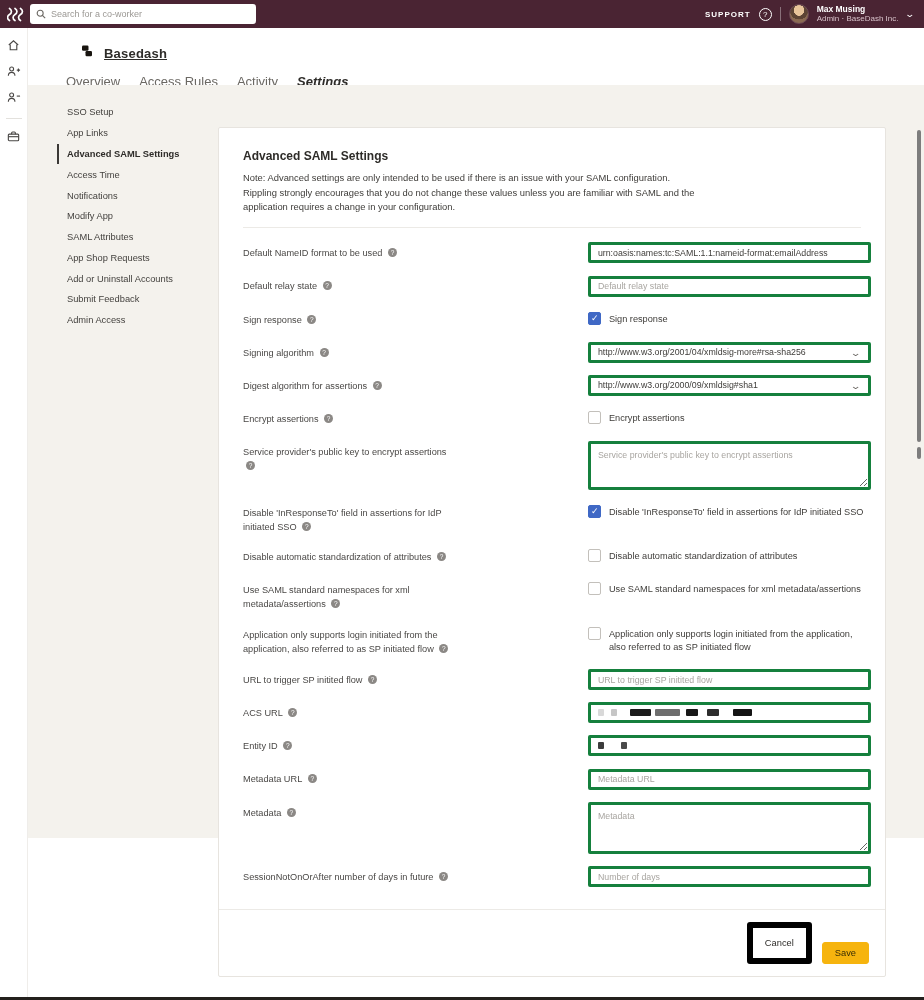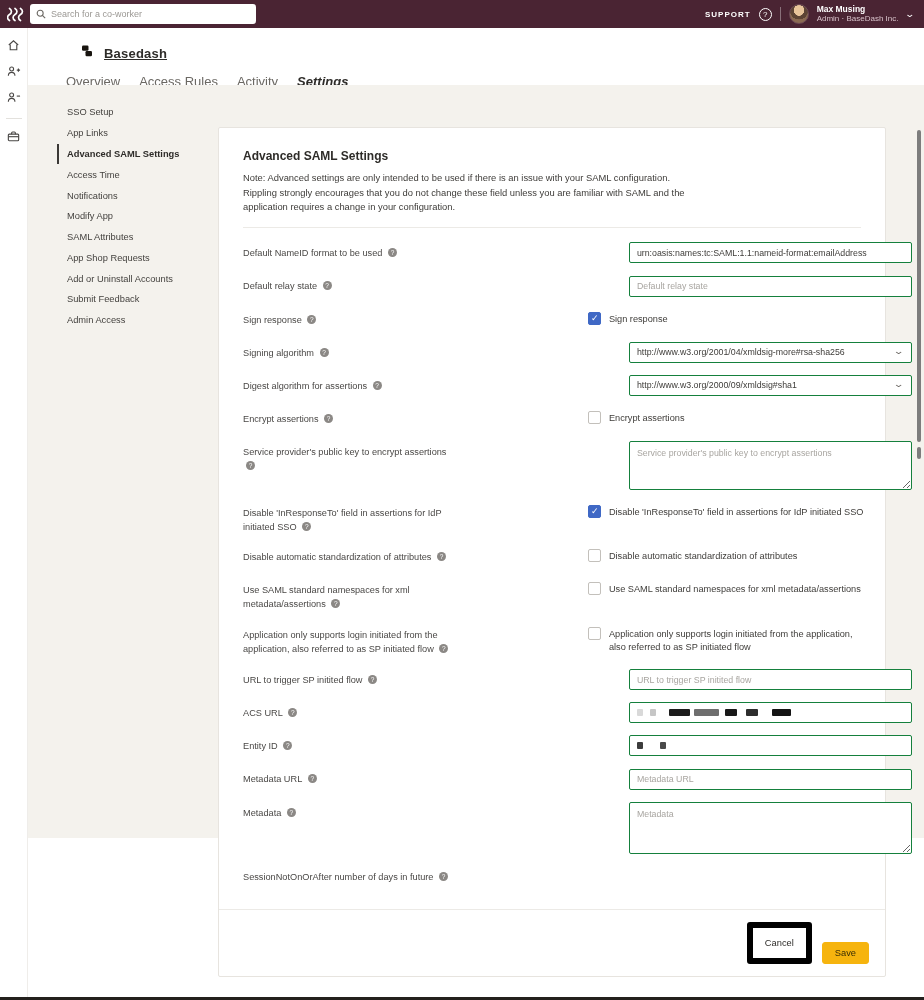--- a/index.html
+++ b/index.html
@@ -51,22 +51,22 @@
   .card-title { font-size:12px; font-weight:bold; color:#2e2c29; }
   .card-note { font-size:9.4px; color:#3e3c39; line-height:1.55; margin-top:8px; max-width:452px; }
   .card-divider { height:1px; background:#eceae6; margin:12px 0 0 0; }
   .form { padding:14px 14px 4px 24px; }
   .row { display:flex; align-items:flex-start; margin-bottom:12px; min-height:21px; }
   .row-label { width:346px; padding-top:5px; font-size:9.2px; color:#4a4846; line-height:1.5; }
   .row-label .lbl-text { max-width:212px; display:inline-block; }
   .help-dot { display:inline-block; width:9px; height:9px; background:#8b8885; border-radius:50%;
     color:#fff; font-size:6.5px; text-align:center; line-height:9px; vertical-align:1px; margin-left:3px; }
   .row-control { width:284px; }
-  .text-input, .select-input, .area-input, .redacted-input { width:100%; border:1px solid #15803d;
-    border-radius:2px; background:#fff; font-size:8.8px; color:#3e3c39; font-family:inherit;margin-left:41px; }
+  .text-input, .select-input, .area-input, .redacted-input { width:100%; border:3px solid #15803d;
+    border-radius:2px; background:#fff; font-size:8.8px; color:#3e3c39; font-family:inherit; }
   .text-input { height:21px; padding:0 7px; outline:none; }
   .text-input::placeholder, .area-input::placeholder { color:#a8a5a0; }
   .select-input { height:21px; display:flex; align-items:center; padding:0 7px; cursor:pointer; position:relative; }
   .select-input .sel-chev { position:absolute; right:8px; color:#6b6863; font-size:9px; transform:scaleX(1.5); top:3px; }
   .area-input { padding:6px 7px; resize:both; outline:none; display:block; }
   .check-row { display:flex; align-items:flex-start; gap:8px; padding-top:3px; }
   .checkbox { width:13px; height:13px; border-radius:2px; border:1px solid #c3c0bb; background:#fff;
     flex:none; cursor:pointer; position:relative; }
   .checkbox.checked { background:var(--check-blue); border-color:var(--check-blue); }
   .checkbox.checked::after { content:"✓"; position:absolute; color:#fff; font-size:9px; left:2px; top:0.5px; }
@@ -169,21 +169,21 @@
       <div class="side-item">SAML Attributes</div>
       <div class="side-item">App Shop Requests</div>
       <div class="side-item">Add or Uninstall Accounts</div>
       <div class="side-item">Submit Feedback</div>
       <div class="side-item">Admin Access</div>
     </div>
 
   <div class="card">
     <div class="card-head">
       <div class="card-title">Advanced SAML Settings</div>
-      <div class="card-note">Note: Advanced settings are only intended to be used if there is an issue with your SAML configuration. Rippling strongly encourages that you do not change these field unless you are familiar with SAML and the application requires a change in your configuration.</div>
+      <div class="card-note">Note: Advanced settings are only intended to be used if there is an issue with your SAML configuration. Rippling strongly encourages that you do not change these values unless you are familiar with SAML and the application requires a change in your configuration.</div>
       <div class="card-divider"></div>
     </div>
     <div class="form" id="form">
         <div class="row">
           <div class="row-label"><span class="lbl-text">Default NameID format to be used&nbsp;<span class="help-dot">?</span></span></div>
           <div class="row-control"><input type="text" class="text-input" value="urn:oasis:names:tc:SAML:1.1:nameid-format:emailAddress" style=""></div>
         </div>
         <div class="row">
           <div class="row-label"><span class="lbl-text">Default relay state&nbsp;<span class="help-dot">?</span></span></div>
           <div class="row-control"><input type="text" class="text-input" placeholder="Default relay state" style=""></div>
@@ -298,20 +298,21 @@
           <div class="row-control"><input type="text" class="text-input" placeholder="Metadata URL" style=""></div>
         </div>
         <div class="row">
           <div class="row-label"><span class="lbl-text">Metadata&nbsp;<span class="help-dot">?</span></span></div>
           <div class="row-control">
             <textarea class="area-input" placeholder="Metadata" style="height: 52px;"></textarea>
           </div>
         </div>
         <div class="row">
           <div class="row-label"><span class="lbl-text">SessionNotOnOrAfter number of days in future&nbsp;<span class="help-dot">?</span></span></div>
+          <div class="row-control"><input type="text" class="text-input" placeholder="Number of days" style=""></div>
         </div>
       </div>
     <div class="card-footer">
       <button class="btn btn-cancel">Cancel</button>
       <button class="btn btn-save">Save</button>
     </div>
   </div>
 
   <div class="scrollbar-thumb"></div>
   <div class="scrollbar-nub"></div>

